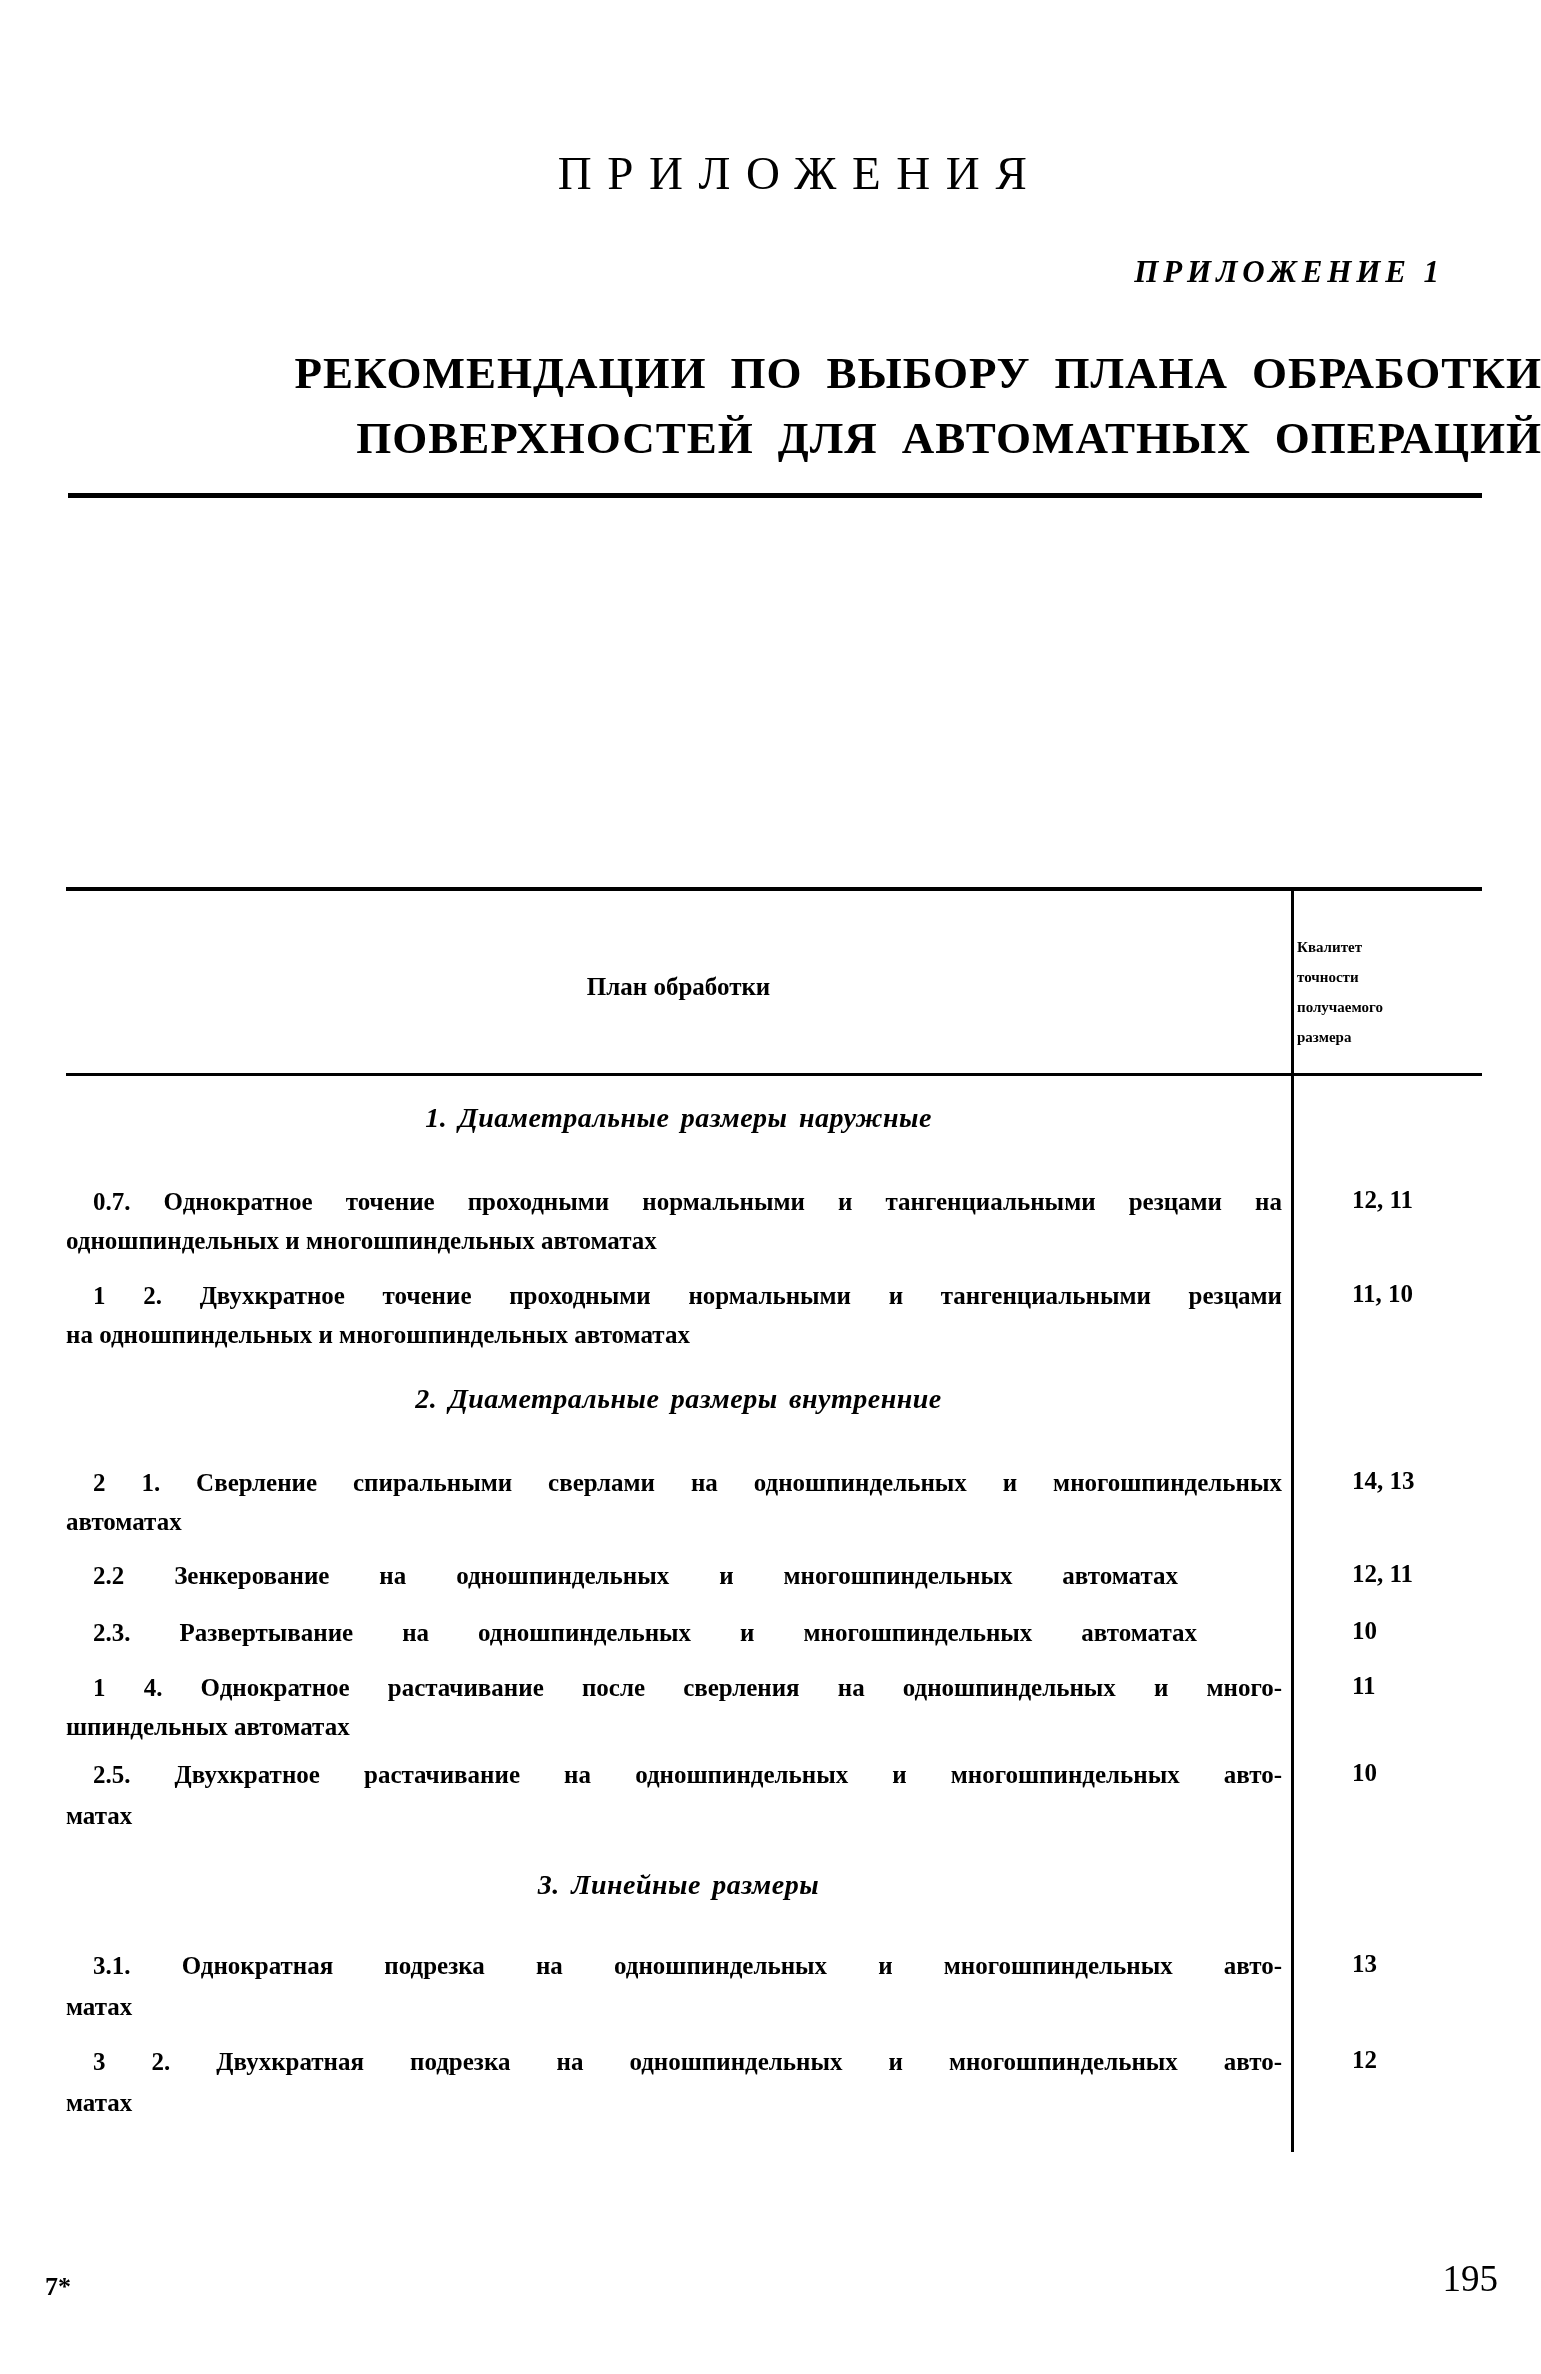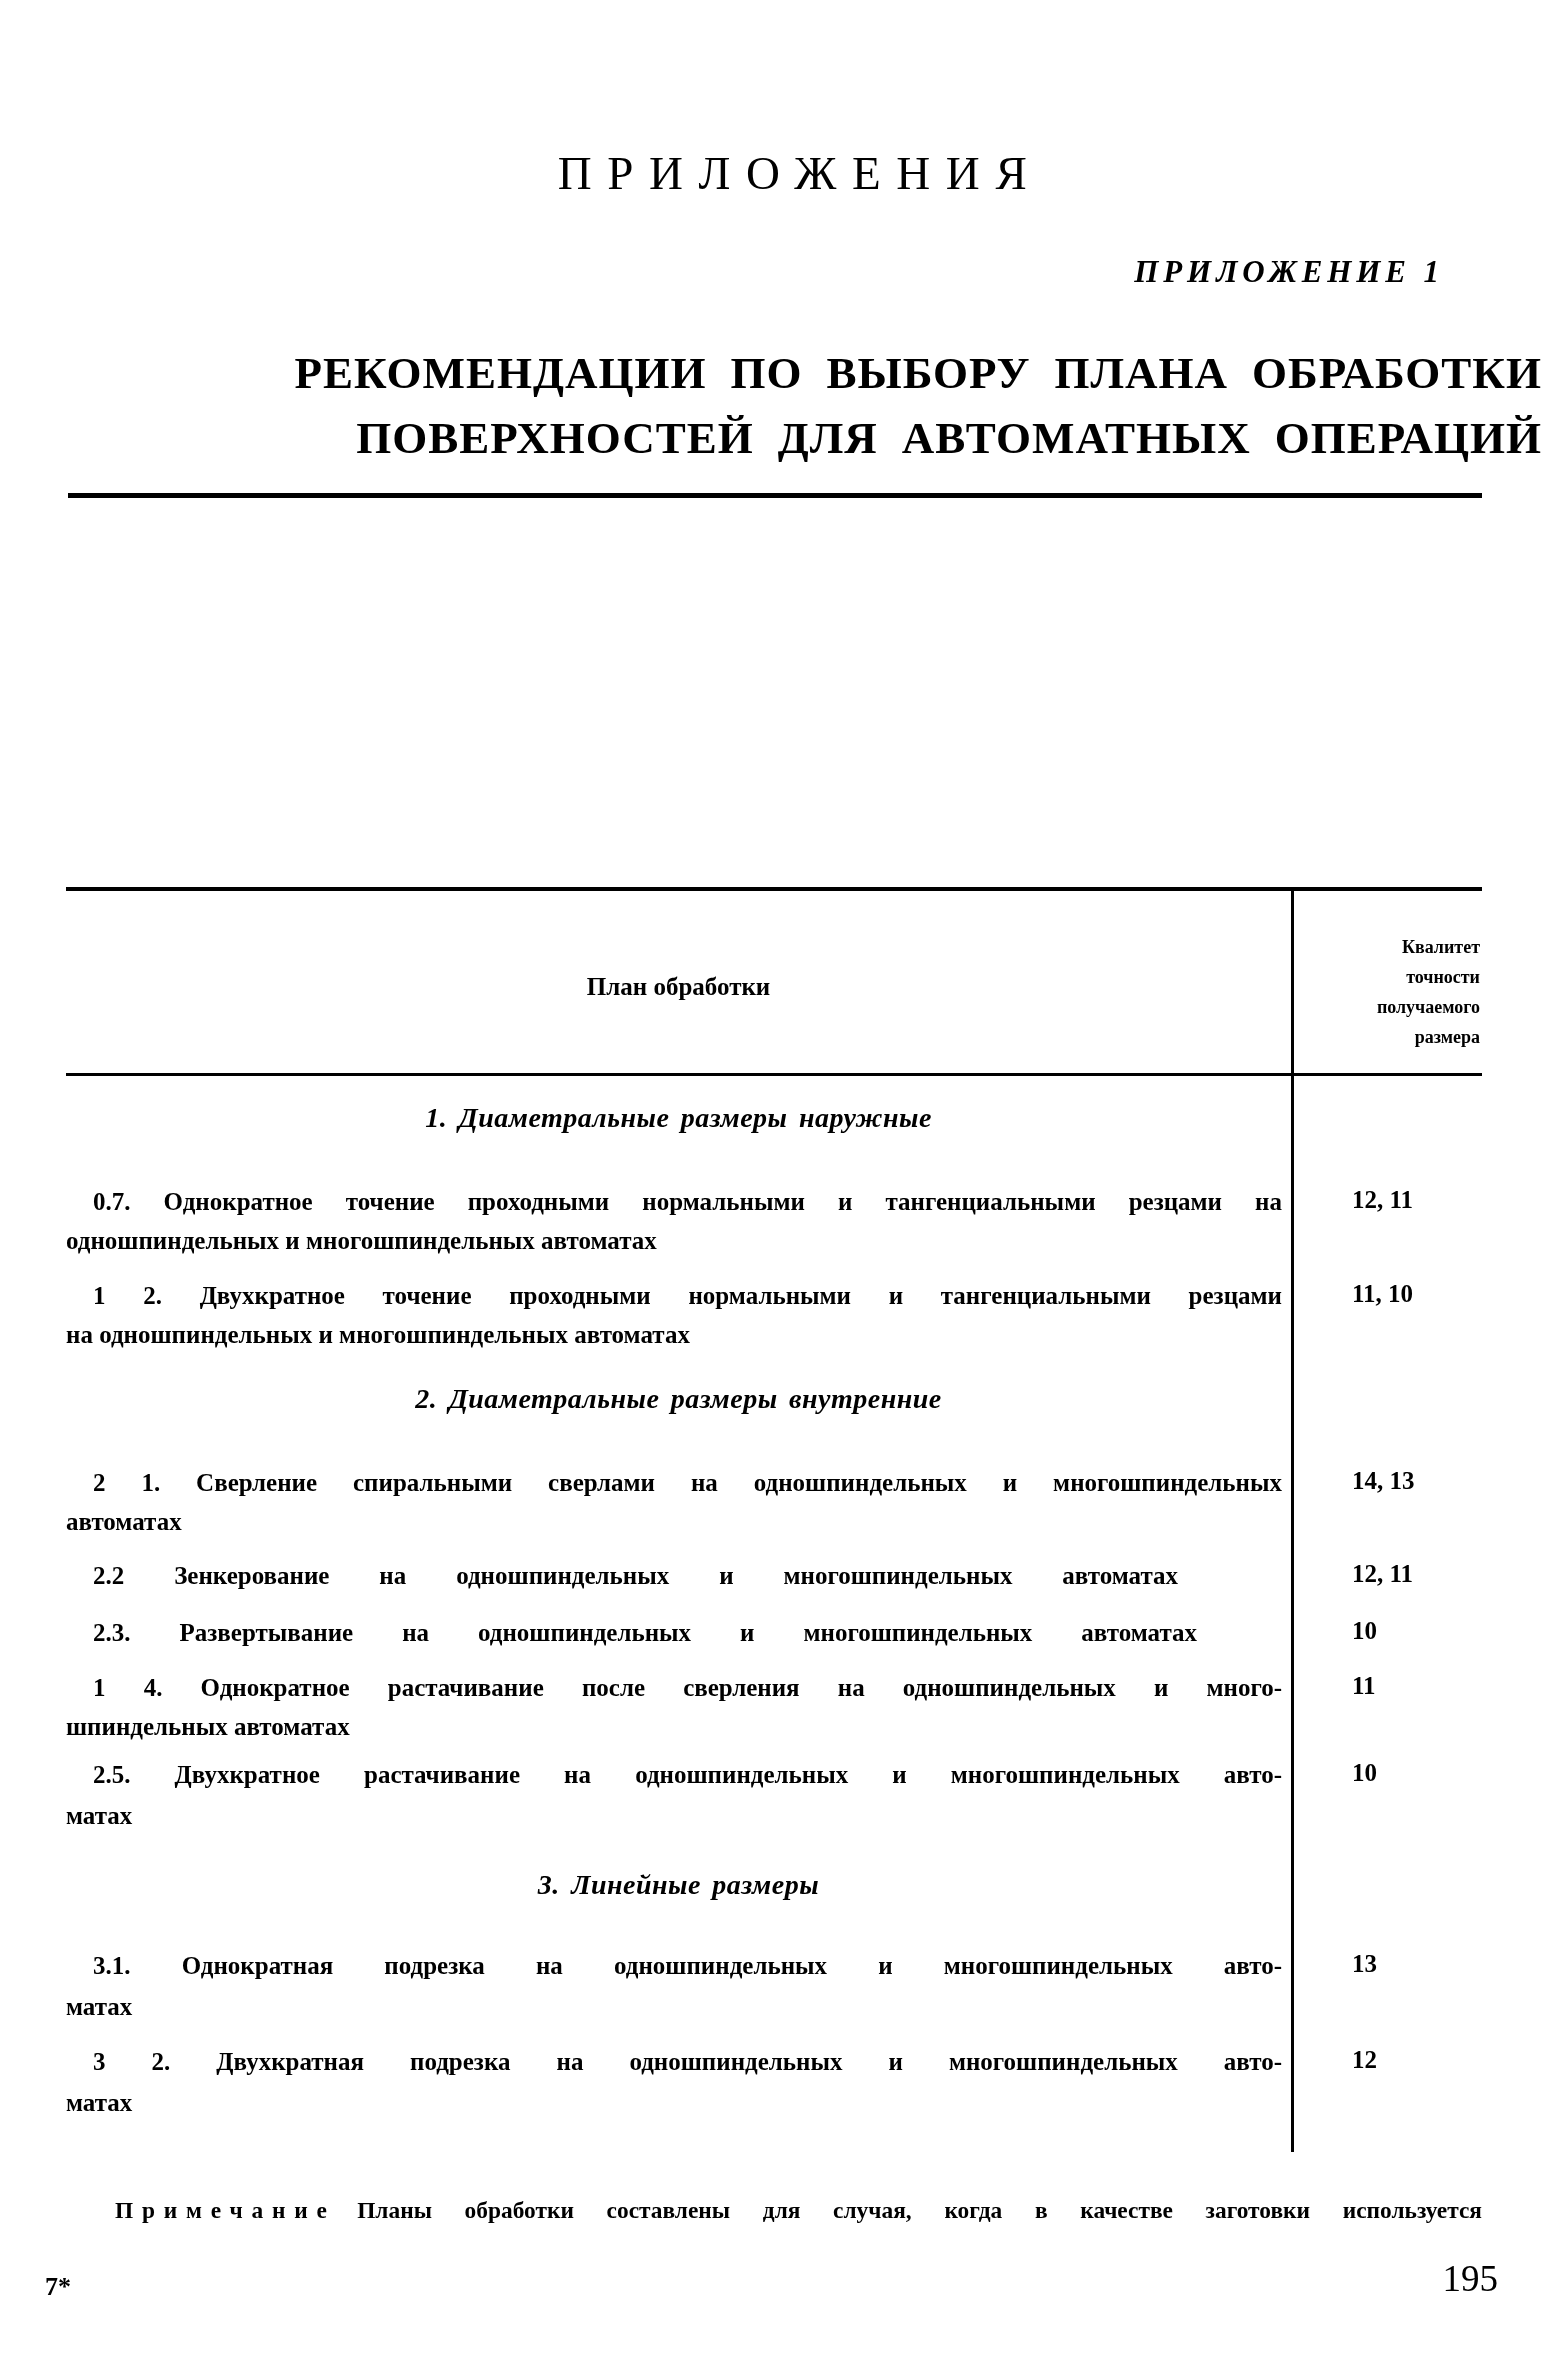--- a/index.html
+++ b/index.html
@@ -42,21 +42,21 @@
   .header-sep     { top: 1073px; left: 66px;   width: 1416px; height: 2.9px; }
   .col-divider    { top: 887px;  left: 1291px; width: 2.9px;    height: 1265px; }
 
   
   .col1-header {
     top: 973px; left: 66px; width: 1225px;
     text-align: center; font-size: 25px; font-weight: bold;
   }
   .col2-header {
     top: 932px; left: 1297px; width: 183px;
-    text-align: right; font-size: 18px; font-weight: bold;
+    text-align: left; font-size: 15px; font-weight: bold;
     line-height: 30px;
   }
 
   
   .section {
     left: 66px; width: 1225px;
     text-align: center;
     font-size: 28px; font-weight: bold; font-style: italic;
     letter-spacing: 0.5px; word-spacing: 3.9px;
   }
@@ -179,20 +179,17 @@
 
 <div class="abs row-line just first r7a">3.1. Однократная подрезка на одношпиндельных и многошпиндельных авто-</div>
 <div class="abs row-line r7b">матах</div>
 <div class="abs val v7">13</div>
 
 <div class="abs row-line just first r8a">3 2. Двухкратная подрезка на одношпиндельных и многошпиндельных авто-</div>
 <div class="abs row-line r8b">матах</div>
 <div class="abs val v8">12</div>
 
 <div class="abs note">
-  <div class="note-line1">
-    <span class="note-label">Примечание</span><span>Планы обработки составлены для случая, когда в качестве заготовки используется</span>
-  </div>
 </div>
 
 <div class="abs footer-sig">7*</div>
 <div class="abs page-number">195</div>
 
 
 </body></html>

